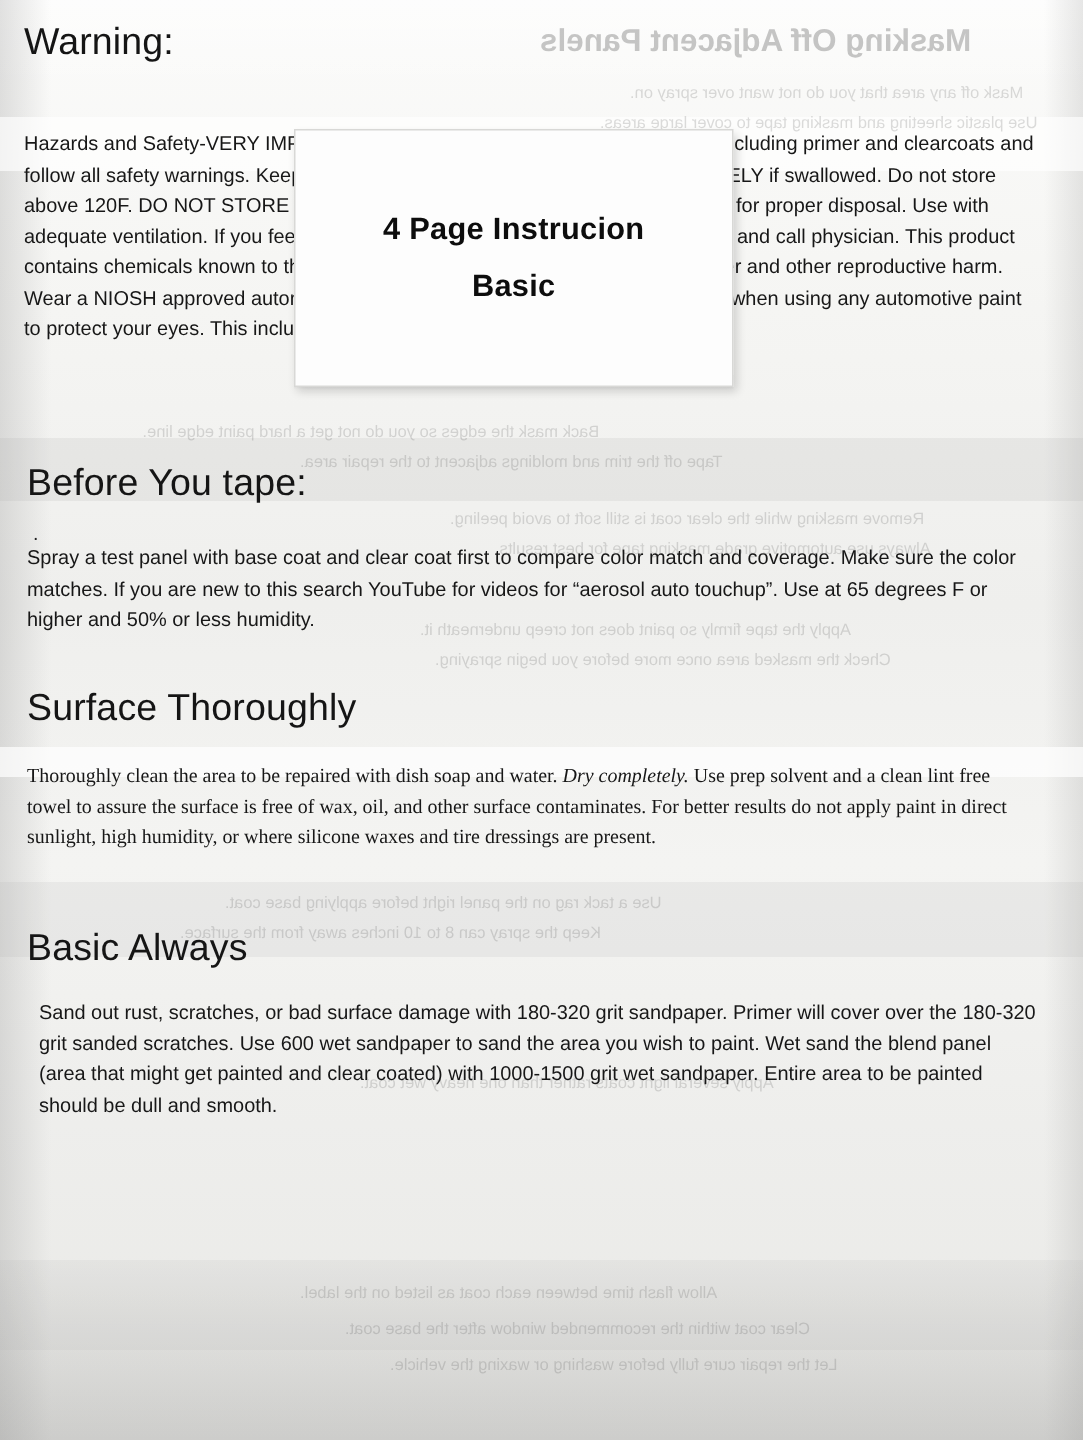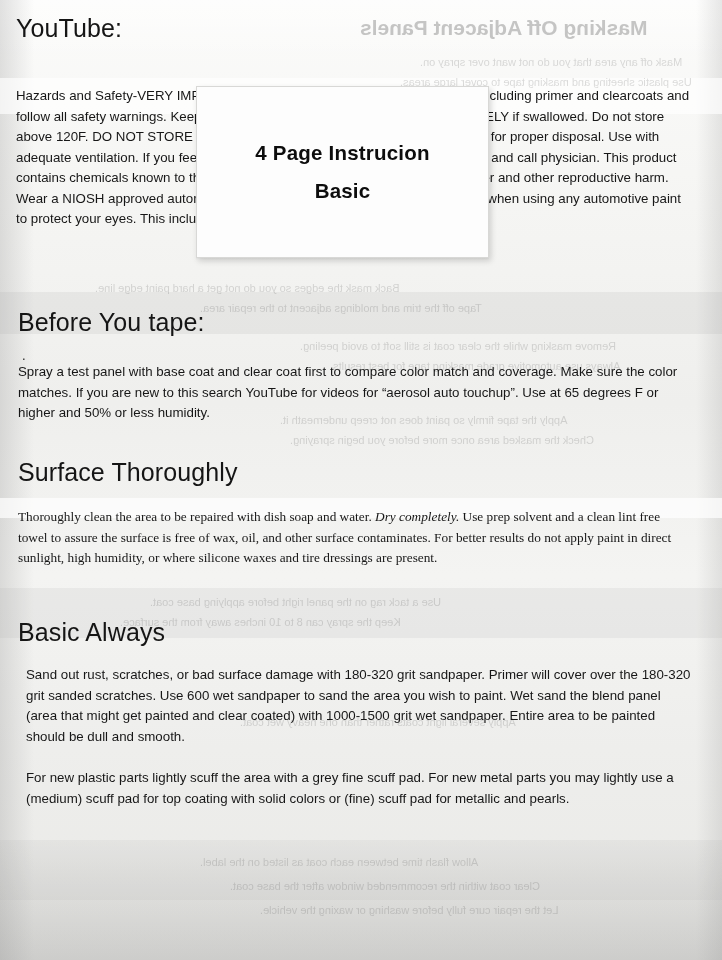--- a/index.html
+++ b/index.html
@@ -172,33 +172,32 @@
   <div class="ghost ghost-line" style="left:290px; top:434px;">Check the masked area once more before you begin spraying.</div>
   <div class="ghost ghost-line" style="left:150px; top:596px;">Use a tack rag on the panel right before applying base coat.</div>
   <div class="ghost ghost-line" style="left:120px; top:616px;">Keep the spray can 8 to 10 inches away from the surface.</div>
   <div class="ghost ghost-line" style="left:240px; top:716px;">Apply several light coats rather than one heavy wet coat.</div>
   <div class="ghost ghost-line" style="left:200px; top:856px;">Allow flash time between each coat as listed on the label.</div>
   <div class="ghost ghost-line" style="left:230px; top:880px;">Clear coat within the recommended window after the base coat.</div>
   <div class="ghost ghost-line" style="left:260px; top:904px;">Let the repair cure fully before washing or waxing the vehicle.</div>
 
   <div class="content">
 
-    <h2 class="section blk" id="warn-head">YouTube:</h2>
+    <h2 class="section blk" id="warn-head">Warning:</h2>
     <p class="body blk" id="warn-body">Hazards and Safety-VERY IMPORTANT: Read all labels on the touch-up paint including primer and clearcoats and follow all safety warnings. Keep away from children. Call a physician IMMEDIATELY if swallowed. Do not store above 120F. DO NOT STORE IN CAR and avoid freezing. Follow all local codes for proper disposal. Use with adequate ventilation. If you feel dizzy or nauseous stop product use immediately and call physician. This product contains chemicals known to the State of California to cause birth defects, cancer and other reproductive harm. Wear a NIOSH approved automotive paint respirator and WEAR safety goggles when using any automotive paint to protect your eyes. This includes the primer, paint and clearcoat.</p>
 
     <h2 class="section blk" id="before-head">Before You tape:</h2>
     <div id="before-dot">.</div>
     <p class="body blk" id="before-body">Spray a test panel with base coat and clear coat first to compare color match and coverage. Make sure the color matches.  If you are new to this search YouTube for videos for “aerosol auto touchup”.  Use at 65 degrees F or higher and 50% or less humidity.</p>
 
     <h2 class="section blk" id="surface-head">Surface Thoroughly</h2>
     <p class="body blk" id="surface-body"><span>Thoroughly clean the area to be repaired with dish soap and water.  </span><em class="it">Dry completely.</em><span> Use prep solvent and a clean lint free towel to assure the surface is free of wax, oil, and other surface contaminates. For better results do not apply paint in direct sunlight, high humidity, or where silicone waxes and tire dressings are present.</span></p>
 
     <h2 class="section blk" id="sanding-head">Basic Always</h2>
     <p class="body blk" id="sanding-body1">Sand out rust, scratches, or bad surface damage with 180-320 grit sandpaper. Primer will cover over the 180-320 grit sanded scratches. Use 600 wet sandpaper to sand the area you wish to paint. Wet sand the blend panel (area that might get painted and clear coated) with 1000-1500 grit wet sandpaper. Entire area to be painted should be dull and smooth.</p>
-    <p class="body blk" id="sanding-body2">For new plastic parts lightly scuff the area with a grey fine scuff pad. For new metal parts you may lightly use a (medium) scuff pad for top coating with solid colors or (fine) scuff pad for metallic and pearls.</p>
   </div>
 
   <div class="sticker-shadow"></div>
   <div id="sticker">
     <div class="s-line">4 Page Instrucion</div>
     <div class="s-line">Basic</div>
   </div>
 </div>
 
 </body></html>

